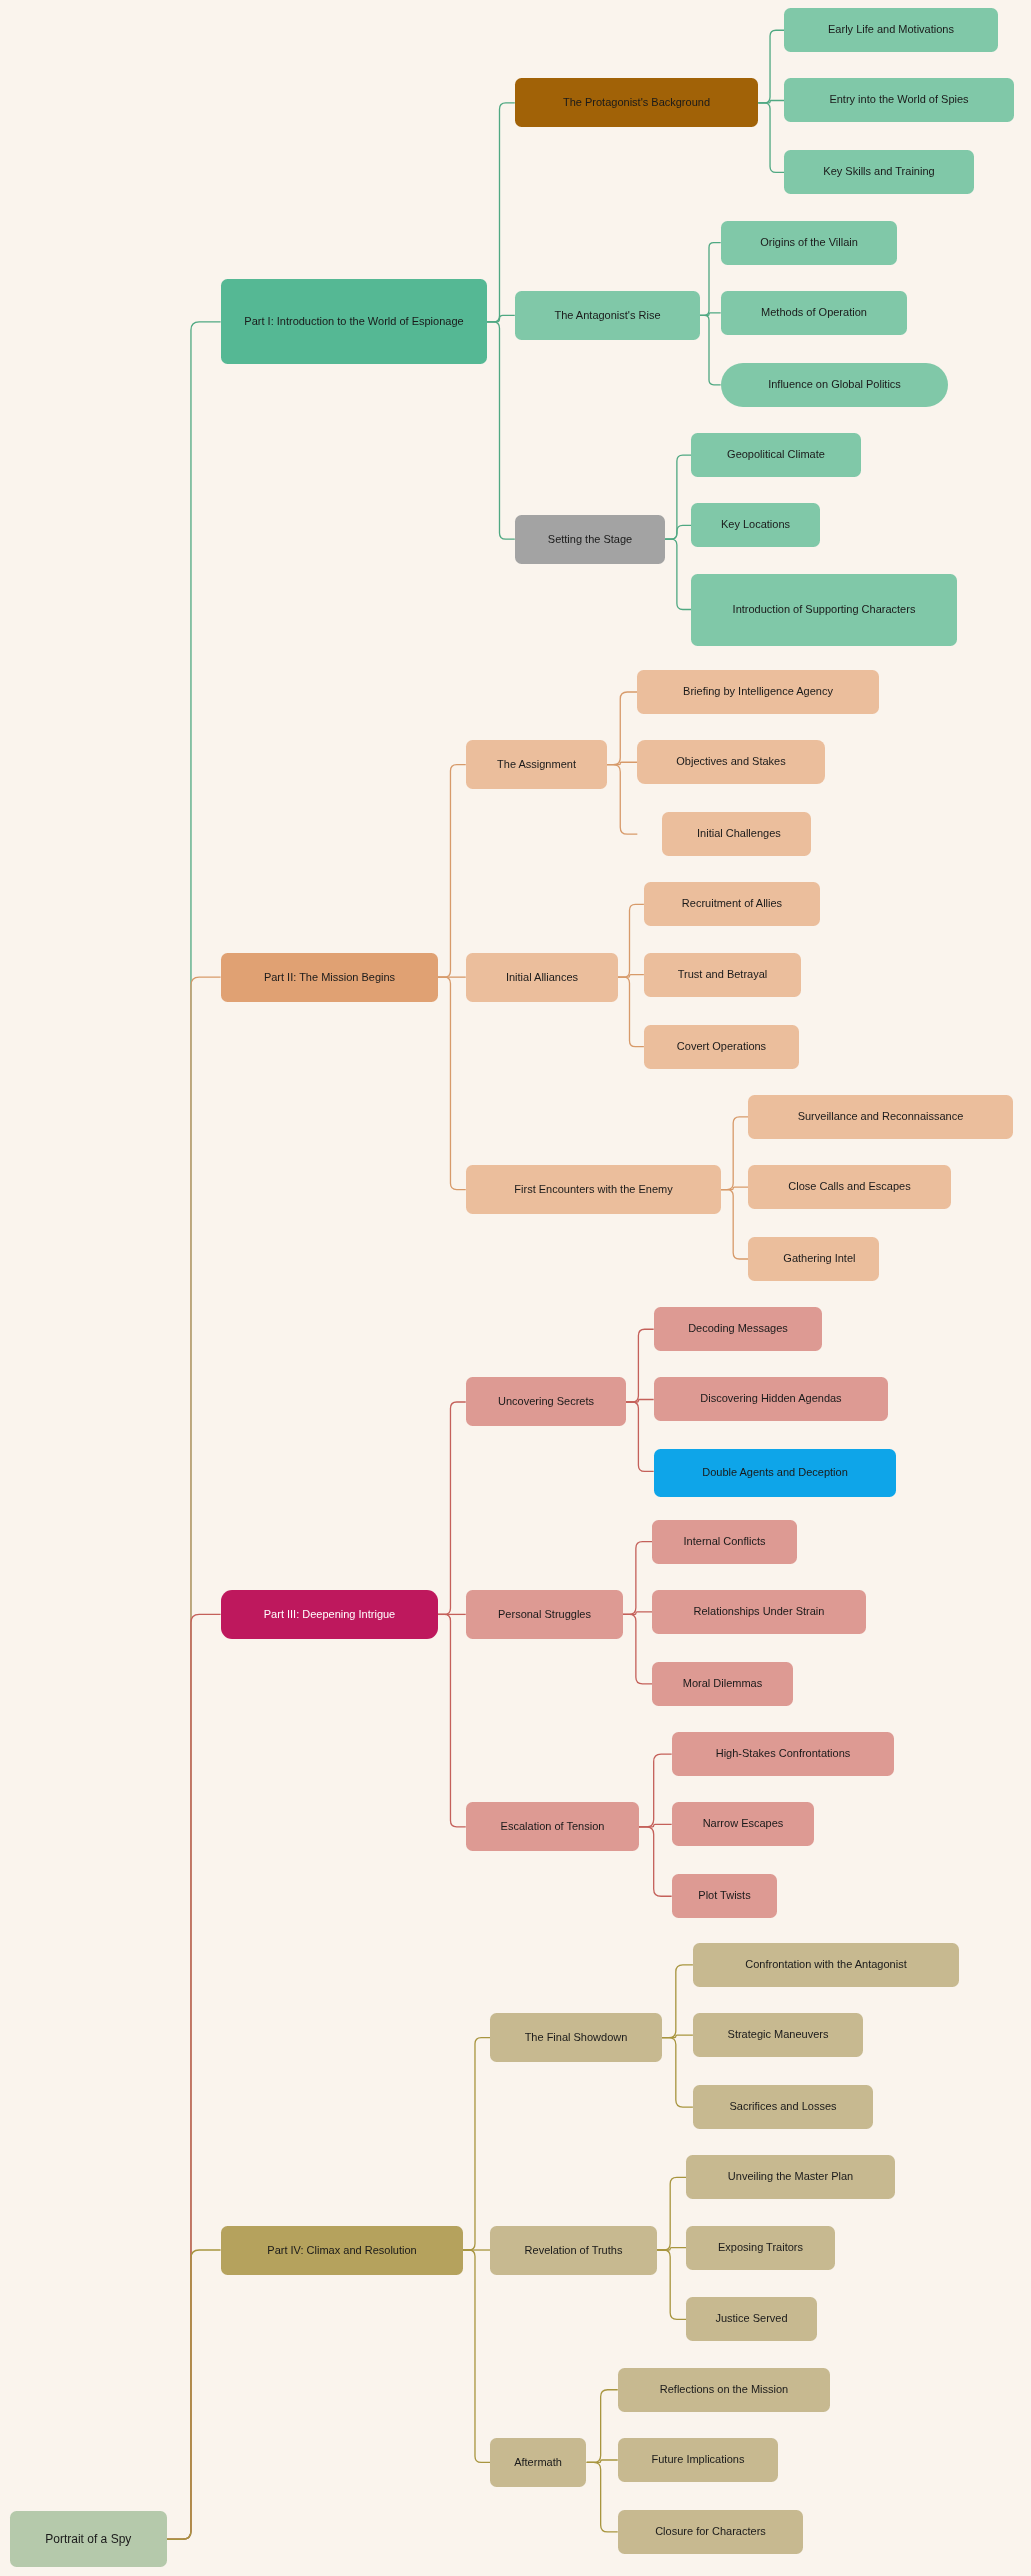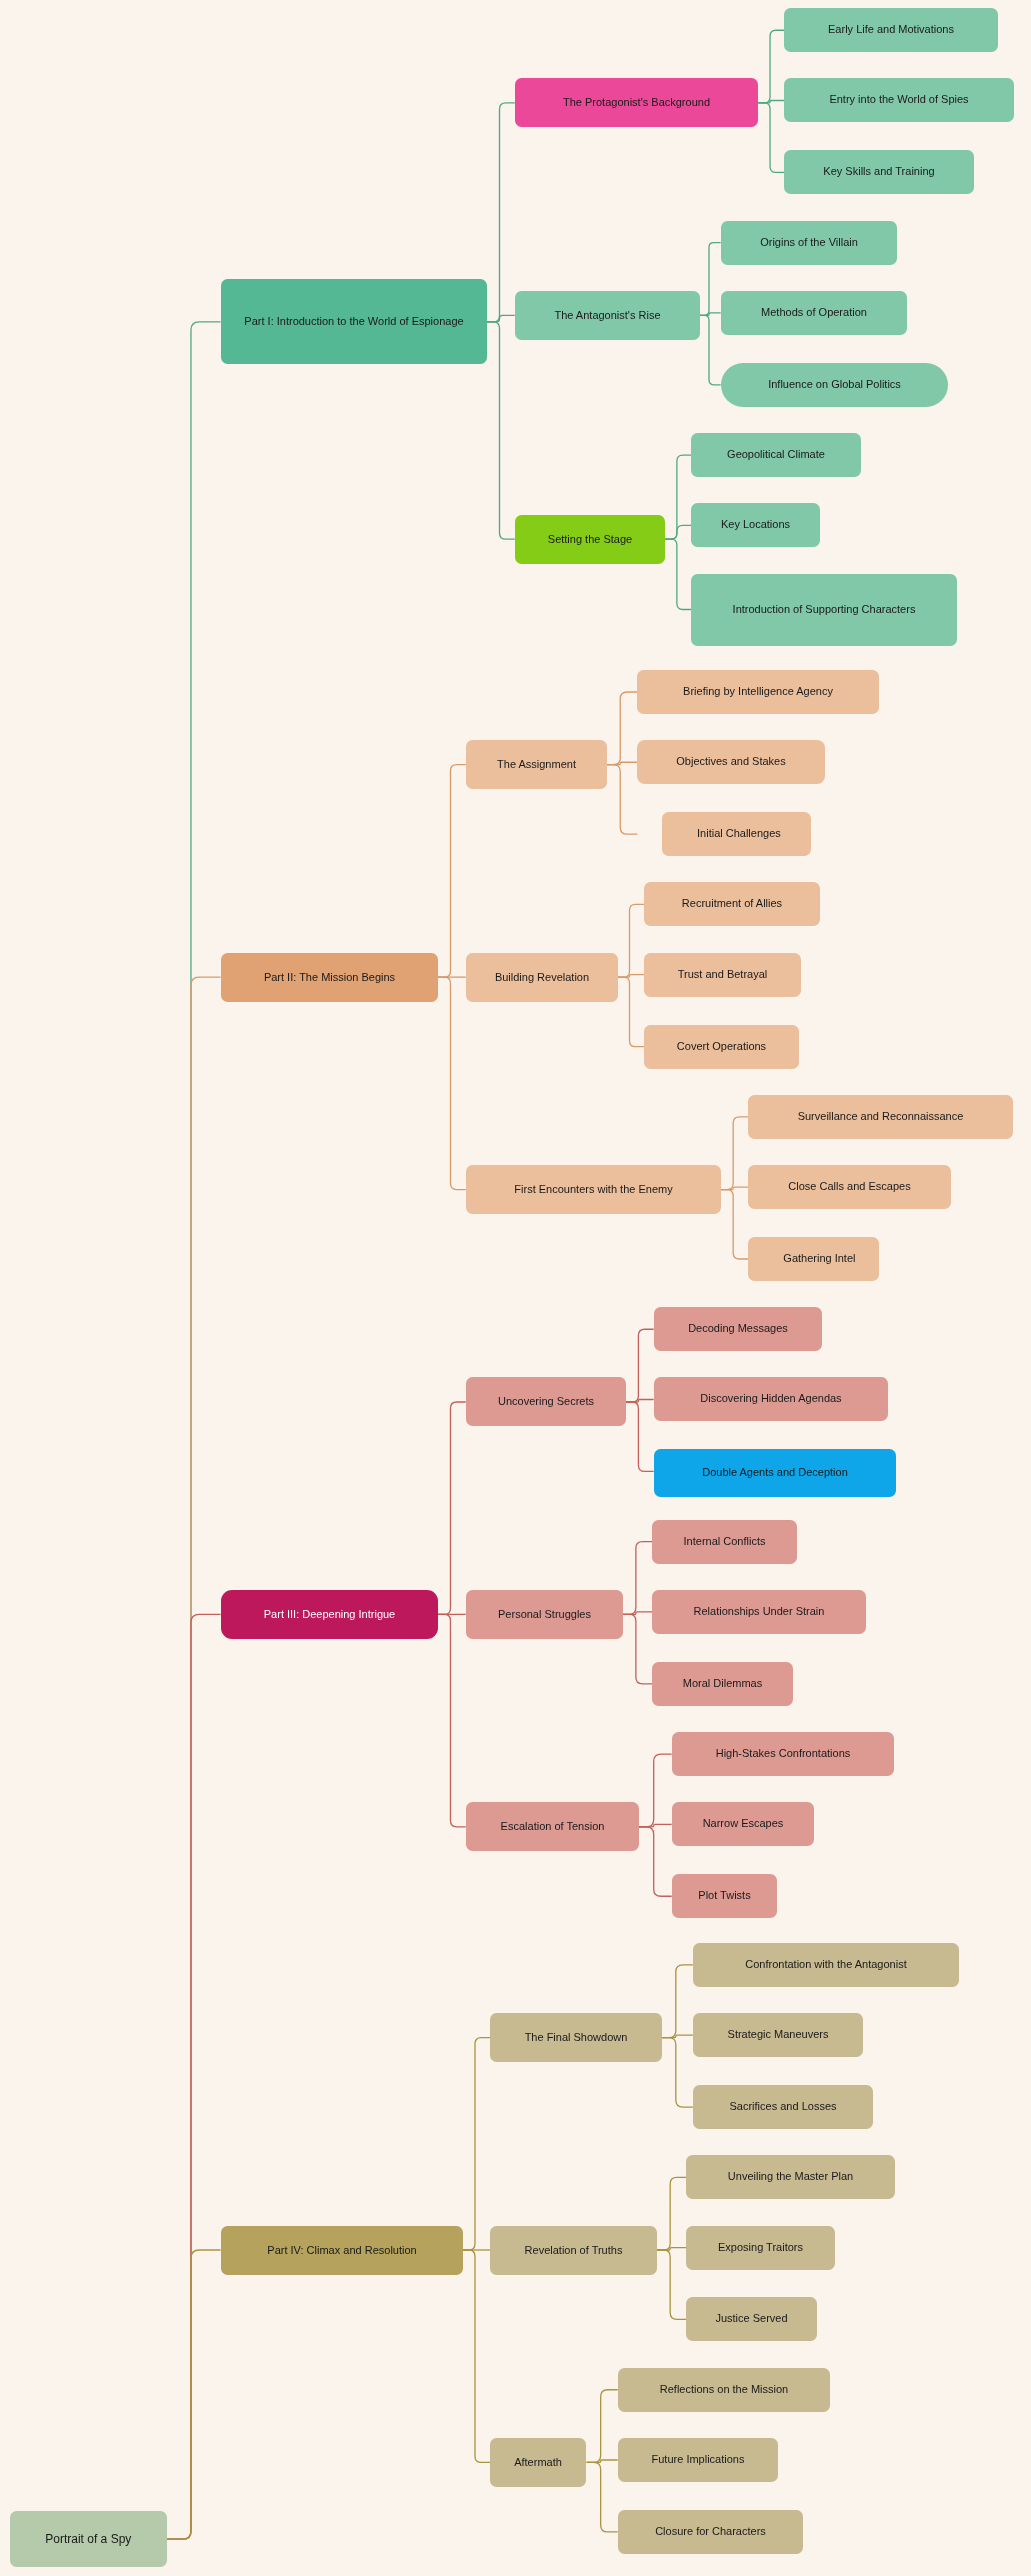--- a/index.html
+++ b/index.html
@@ -105,38 +105,38 @@
       <path d="M 804 2754 L 818.7 2754 Q 820.2 2754 820.2 2752.5 L 820.2 2752.5 Q 820.2 2751 821.7 2751 L 840 2751" fill="none" stroke="#a8953f" stroke-width="1.6"></path>
       <path d="M 804 2754 L 812.1 2754 Q 820.2 2754 820.2 2762.1 L 820.2 2830.9 Q 820.2 2839 828.3000000000001 2839 L 840 2839" fill="none" stroke="#a8953f" stroke-width="1.6"></path>
       <path d="M 566 2754 L 573.65 2754 Q 581.3 2754 581.3 2761.65 L 581.3 3006.35 Q 581.3 3014 588.9499999999999 3014 L 600 3014" fill="none" stroke="#a8953f" stroke-width="1.6"></path>
       <path d="M 718 3014 L 726.55 3014 Q 735.1 3014 735.1 3005.45 L 735.1 2933.55 Q 735.1 2925 743.6500000000001 2925 L 756 2925" fill="none" stroke="#a8953f" stroke-width="1.6"></path>
       <path d="M 718 3014 L 733.6 3014 Q 735.1 3014 735.1 3012.5 L 735.1 3012.5 Q 735.1 3011 736.6 3011 L 756 3011" fill="none" stroke="#a8953f" stroke-width="1.6"></path>
       <path d="M 718 3014 L 726.55 3014 Q 735.1 3014 735.1 3022.55 L 735.1 3090.45 Q 735.1 3099 743.6500000000001 3099 L 756 3099" fill="none" stroke="#a8953f" stroke-width="1.6"></path>
     </svg>
   <div id="nodes">
       <div class="node root" style="left: 9.8px; top: 2511px; width: 157px; height: 56px; background: rgb(181, 201, 171); color: rgb(26, 26, 26);">Portrait of a Spy</div>
       <div class="node branch" style="left: 221px; top: 279px; width: 266px; height: 85px; background: rgb(85, 184, 148); color: rgb(26, 26, 26);">Part I: Introduction to the World of Espionage</div>
-      <div class="node sub" style="left: 515px; top: 78px; width: 243px; height: 49px; background: #ec4899; color: rgb(26, 26, 26);">The Protagonist's Background</div>
+      <div class="node sub" style="left: 515px; top: 78px; width: 243px; height: 49px; background: #a16207; color: rgb(26, 26, 26);">The Protagonist's Background</div>
       <div class="node leaf" style="left: 784px; top: 8.2px; width: 214px; height: 44px; background: rgb(128, 200, 168); color: rgb(26, 26, 26);">Early Life and Motivations</div>
       <div class="node leaf" style="left: 784px; top: 78px; width: 230px; height: 44px; background: rgb(128, 200, 168); color: rgb(26, 26, 26);">Entry into the World of Spies</div>
       <div class="node leaf" style="left: 784px; top: 150px; width: 190px; height: 44px; background: rgb(128, 200, 168); color: rgb(26, 26, 26);">Key Skills and Training</div>
       <div class="node sub" style="left: 515px; top: 291px; width: 185px; height: 49px; background: rgb(128, 200, 168); color: rgb(26, 26, 26);">The Antagonist's Rise</div>
       <div class="node leaf" style="left: 721px; top: 221px; width: 176px; height: 44px; background: rgb(128, 200, 168); color: rgb(26, 26, 26);">Origins of the Villain</div>
       <div class="node leaf" style="left: 721px; top: 291px; width: 186px; height: 44px; background: rgb(128, 200, 168); color: rgb(26, 26, 26);">Methods of Operation</div>
       <div class="node leaf" style="left: 721px; top: 363px; width: 227px; height: 44px; background: rgb(128, 200, 168); color: rgb(26, 26, 26); border-radius: 22px;">Influence on Global Politics</div>
-      <div class="node sub" style="left: 515px; top: 515px; width: 150px; height: 49px; background: #84cc16; color: rgb(26, 26, 26); text-align: right;">Setting the Stage</div>
+      <div class="node sub" style="left: 515px; top: 515px; width: 150px; height: 49px; background: #a3a3a3; color: rgb(26, 26, 26); text-align: right;">Setting the Stage</div>
       <div class="node leaf" style="left: 691px; top: 433px; width: 170px; height: 44px; background: rgb(128, 200, 168); color: rgb(26, 26, 26);">Geopolitical Climate</div>
       <div class="node leaf" style="left: 691px; top: 503px; width: 129px; height: 44px; background: rgb(128, 200, 168); color: rgb(26, 26, 26);">Key Locations</div>
       <div class="node leaf" style="left: 691px; top: 574px; width: 266px; height: 72px; background: rgb(128, 200, 168); color: rgb(26, 26, 26);">Introduction of Supporting Characters</div>
       <div class="node branch" style="left: 221px; top: 953px; width: 217px; height: 49px; background: rgb(224, 161, 115); color: rgb(26, 26, 26);">Part II: The Mission Begins</div>
       <div class="node sub" style="left: 466px; top: 740px; width: 141px; height: 49px; background: rgb(235, 190, 156); color: rgb(26, 26, 26);">The Assignment</div>
       <div class="node leaf" style="left: 637px; top: 670px; width: 242px; height: 44px; background: rgb(235, 190, 156); color: rgb(26, 26, 26);">Briefing by Intelligence Agency</div>
       <div class="node leaf" style="left: 637px; top: 740px; width: 188px; height: 44px; background: rgb(235, 190, 156); color: rgb(26, 26, 26); border-radius: 8px;">Objectives and Stakes</div>
       <div class="node leaf" style="left: 662px; top: 812px; width: 149px; height: 44px; background: rgb(235, 190, 156); color: rgb(26, 26, 26); padding-left: 13px;">Initial Challenges</div>
-      <div class="node sub" style="left: 466px; top: 953px; width: 152px; height: 49px; background: rgb(235, 190, 156); color: rgb(26, 26, 26);">Building Revelation</div>
+      <div class="node sub" style="left: 466px; top: 953px; width: 152px; height: 49px; background: rgb(235, 190, 156); color: rgb(26, 26, 26);">Initial Alliances</div>
       <div class="node leaf" style="left: 644px; top: 882px; width: 176px; height: 44px; background: rgb(235, 190, 156); color: rgb(26, 26, 26);">Recruitment of Allies</div>
       <div class="node leaf" style="left: 644px; top: 953px; width: 157px; height: 44px; background: rgb(235, 190, 156); color: rgb(26, 26, 26);">Trust and Betrayal</div>
       <div class="node leaf" style="left: 644px; top: 1025px; width: 155px; height: 44px; background: rgb(235, 190, 156); color: rgb(26, 26, 26);">Covert Operations</div>
       <div class="node sub" style="left: 466px; top: 1165px; width: 255px; height: 49px; background: rgb(235, 190, 156); color: rgb(26, 26, 26);">First Encounters with the Enemy</div>
       <div class="node leaf" style="left: 748px; top: 1095px; width: 265px; height: 44px; background: rgb(235, 190, 156); color: rgb(26, 26, 26);">Surveillance and Reconnaissance</div>
       <div class="node leaf" style="left: 748px; top: 1165px; width: 203px; height: 44px; background: rgb(235, 190, 156); color: rgb(26, 26, 26);">Close Calls and Escapes</div>
       <div class="node leaf" style="left: 748px; top: 1237px; width: 131px; height: 44px; background: rgb(235, 190, 156); color: rgb(26, 26, 26); padding-left: 20px;">Gathering Intel</div>
       <div class="node branch" style="left: 221px; top: 1590px; width: 217px; height: 49px; background: #be185d; color: rgb(255, 255, 255); border-radius: 11px;">Part III: Deepening Intrigue</div>
       <div class="node sub" style="left: 466px; top: 1377px; width: 160px; height: 49px; background: rgb(221, 154, 147); color: rgb(26, 26, 26);">Uncovering Secrets</div>
       <div class="node leaf" style="left: 654px; top: 1307px; width: 168px; height: 44px; background: rgb(221, 154, 147); color: rgb(26, 26, 26);">Decoding Messages</div>

